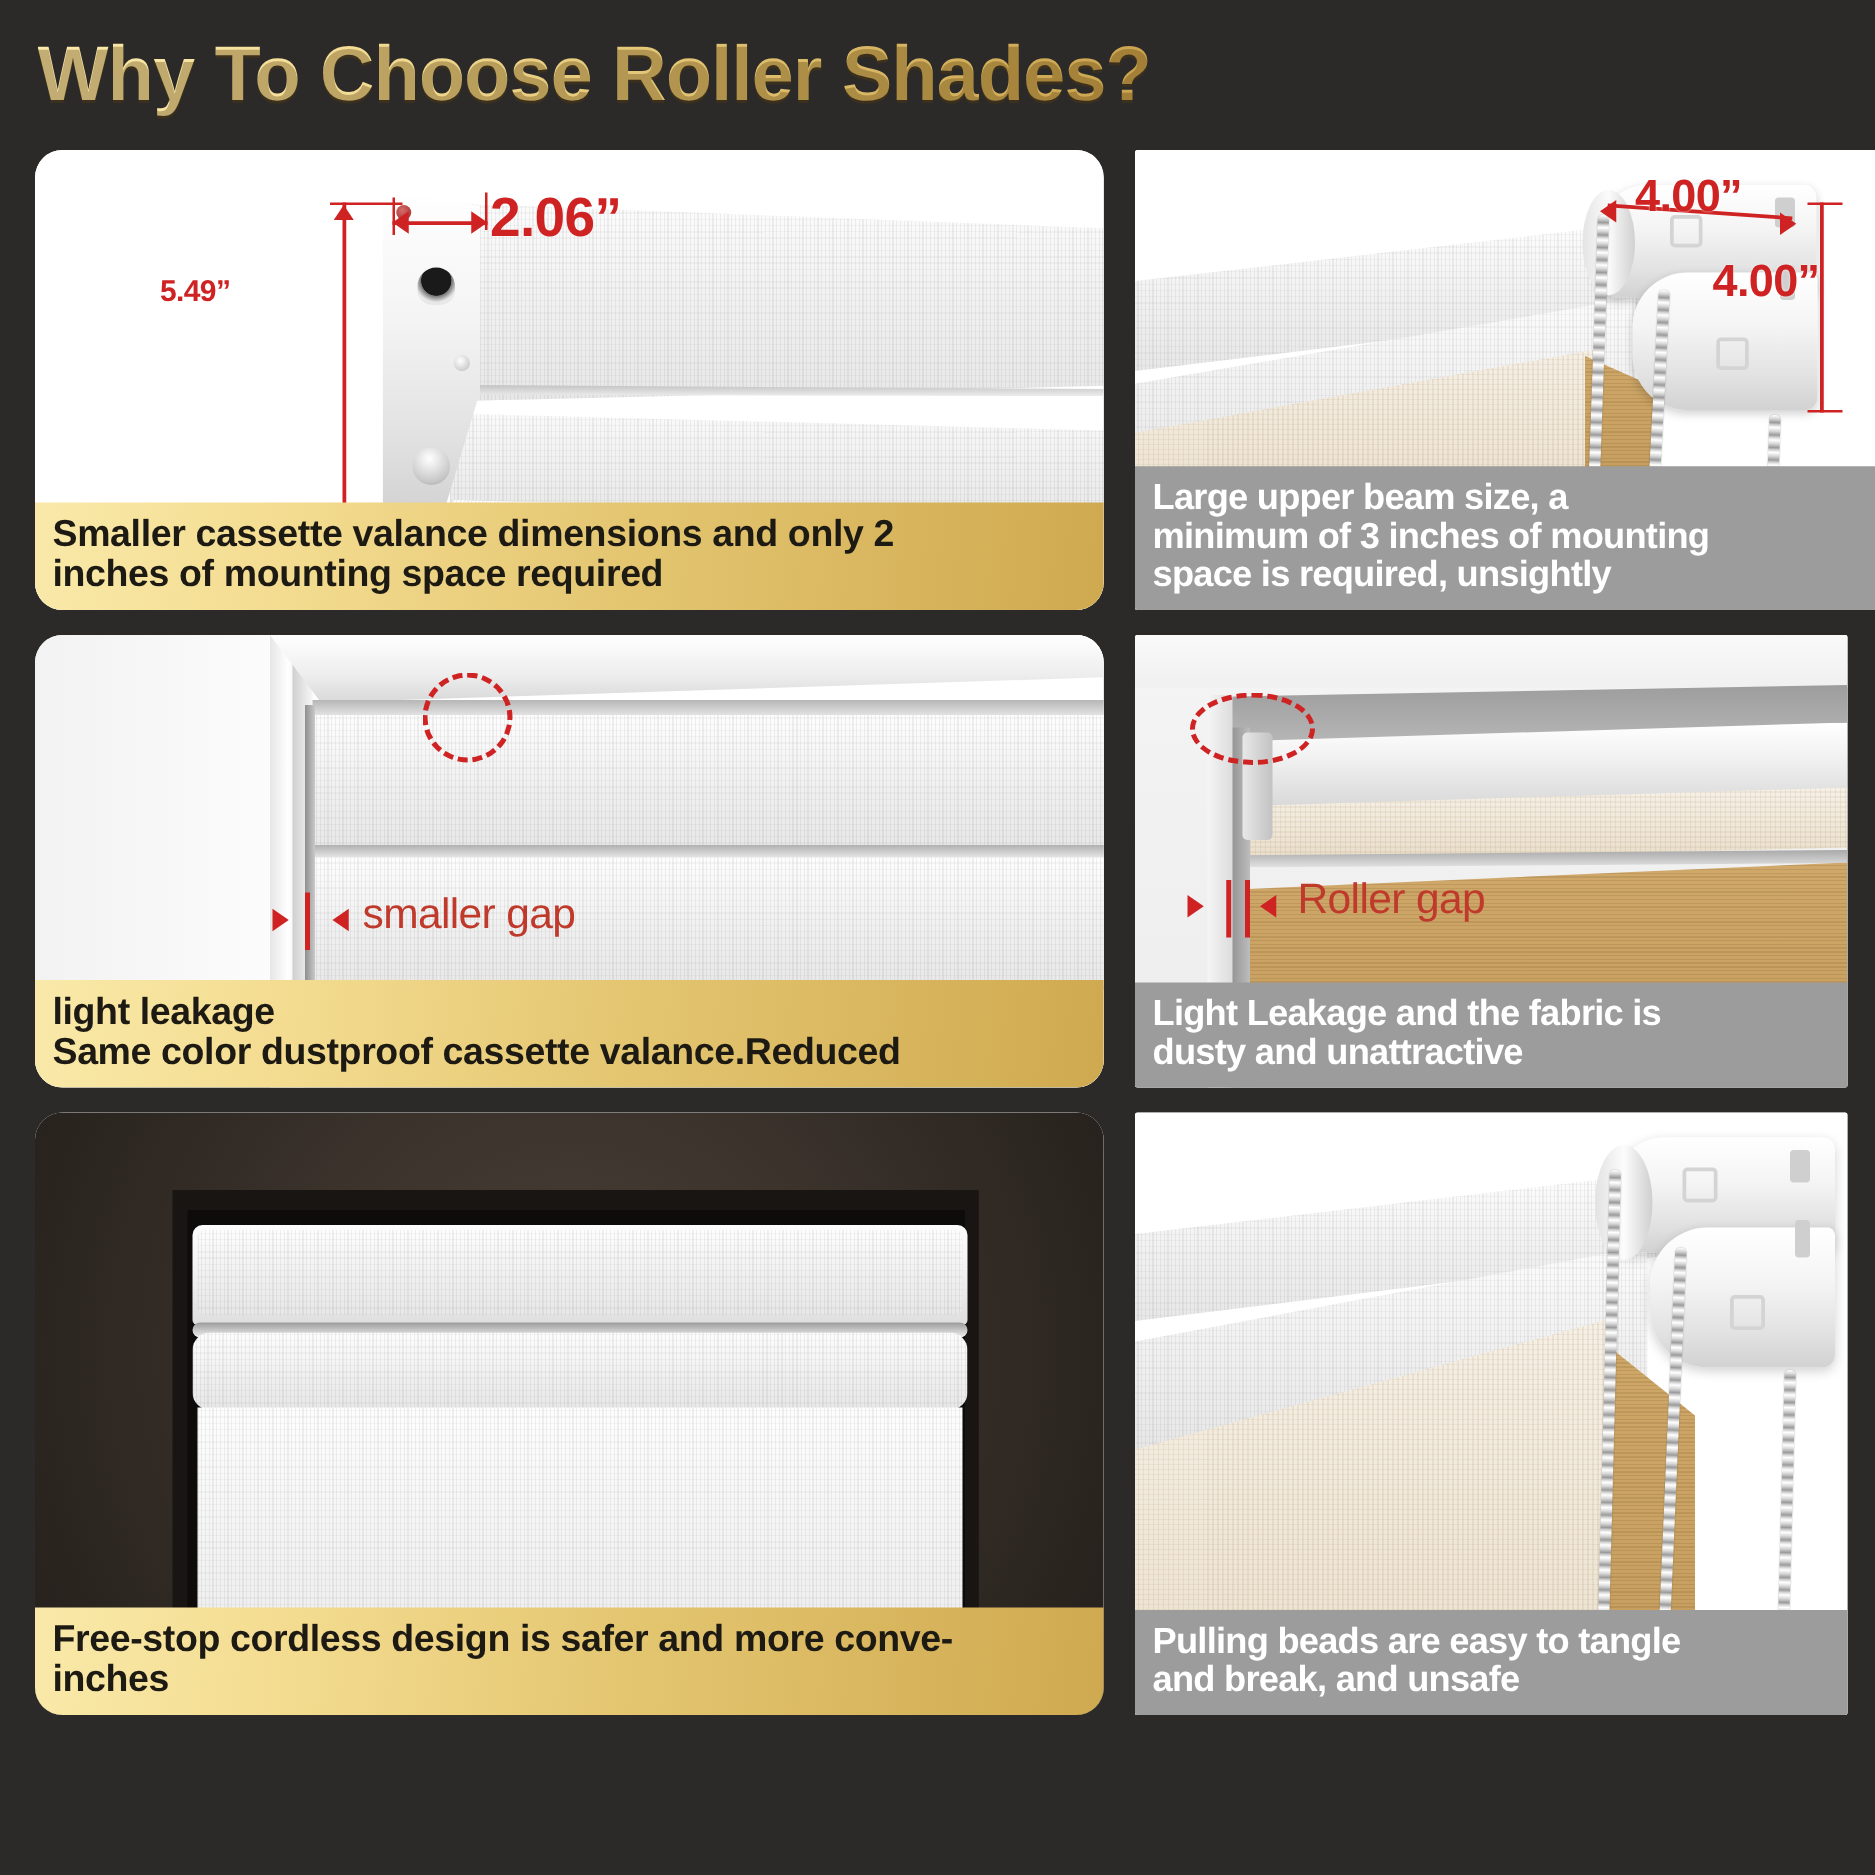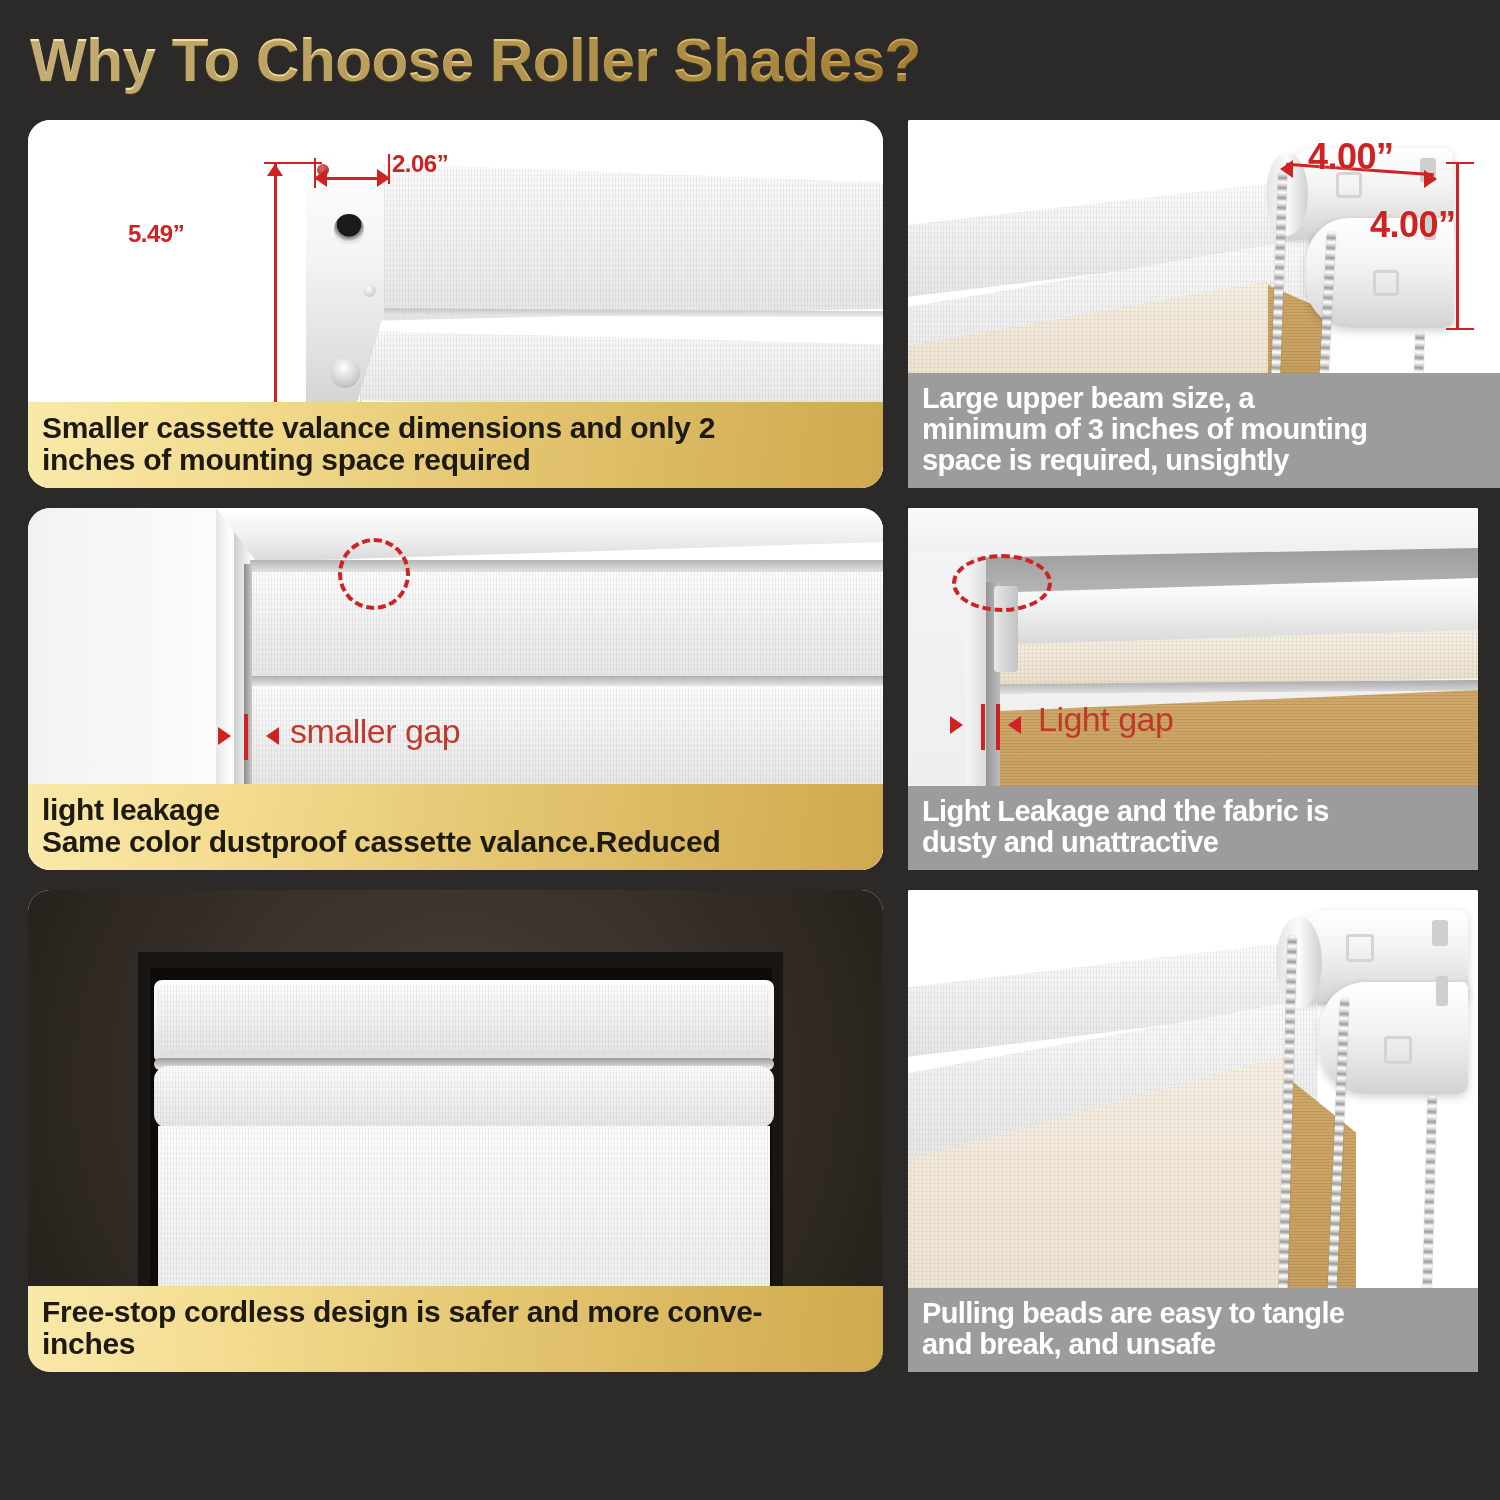--- a/index.html
+++ b/index.html
@@ -211,21 +211,21 @@
                   border-radius:50%;"></div>
       <div style="position:absolute; left:289px; top:44px; width:12px; height:12px;
                   background: radial-gradient(circle at 40% 35%, #d86a6a, #9b2a2a);
                   border-radius:50%;"></div>
 
       <div class="dim-line dim-h" style="left:286px; top:57px; width:76px;"></div>
       <div class="tick-v" style="left:286px; top:38px; height:30px;"></div>
       <div class="tick-v" style="left:360px; top:34px; height:30px;"></div>
       <div class="arrow left" style="left:286px; top:49px;"></div>
       <div class="arrow right" style="left:349px; top:49px;"></div>
-      <div class="dim-label" style="left:364px; top:30px; font-size:24px;">2.06”</div>
+      <div class="dim-label" style="left:364px; top:30px; font-size:44px;">2.06”</div>
 
       <div class="dim-line dim-v" style="left:246px; top:42px; height:258px;"></div>
       <div class="tick-h" style="left:236px; top:42px; width:58px;"></div>
       <div class="tick-h" style="left:236px; top:298px; width:58px;"></div>
       <div class="arrow" style="left:239px; top:44px; border-width:0 8px 12px 8px;
                   border-color:transparent transparent #cf2222 transparent;"></div>
       <div class="arrow" style="left:239px; top:287px; border-width:12px 8px 0 8px;
                   border-color:#cf2222 transparent transparent transparent;"></div>
       <div class="dim-label" style="left:100px; top:100px; font-size:24px;">5.49”</div>
     </div>
@@ -377,21 +377,21 @@
       <div style="position:absolute; left:86px; top:78px; width:24px; height:86px;
                   background:linear-gradient(90deg,#e8e8e8,#c2c2c2);
                   border-radius:4px;"></div>
 
       <div class="dashed-ellipse" style="left:44px; top:46px; width:100px; height:58px;"></div>
 
       <div class="arrow right" style="left:42px; top:208px;"></div>
       <div class="dim-line dim-v" style="left:73px; top:196px; height:46px; width:4px;"></div>
       <div class="dim-line dim-v" style="left:88px; top:196px; height:46px; width:4px;"></div>
       <div class="arrow left" style="left:100px; top:208px;"></div>
-      <div class="gap-label" style="left:130px; top:192px; font-size:34px;">Light gap</div>
+      <div class="gap-label" style="left:130px; top:192px; font-size:34px;">Roller gap</div>
     </div>
 
     <div class="caption gray">
       <span class="ln">Light Leakage and the fabric is</span>
       <span class="ln">dusty and unattractive</span>
     </div>
   </div>
 
   <div class="panel left" style="left:28px; top:890px; width:855px; height:482px;">
 

